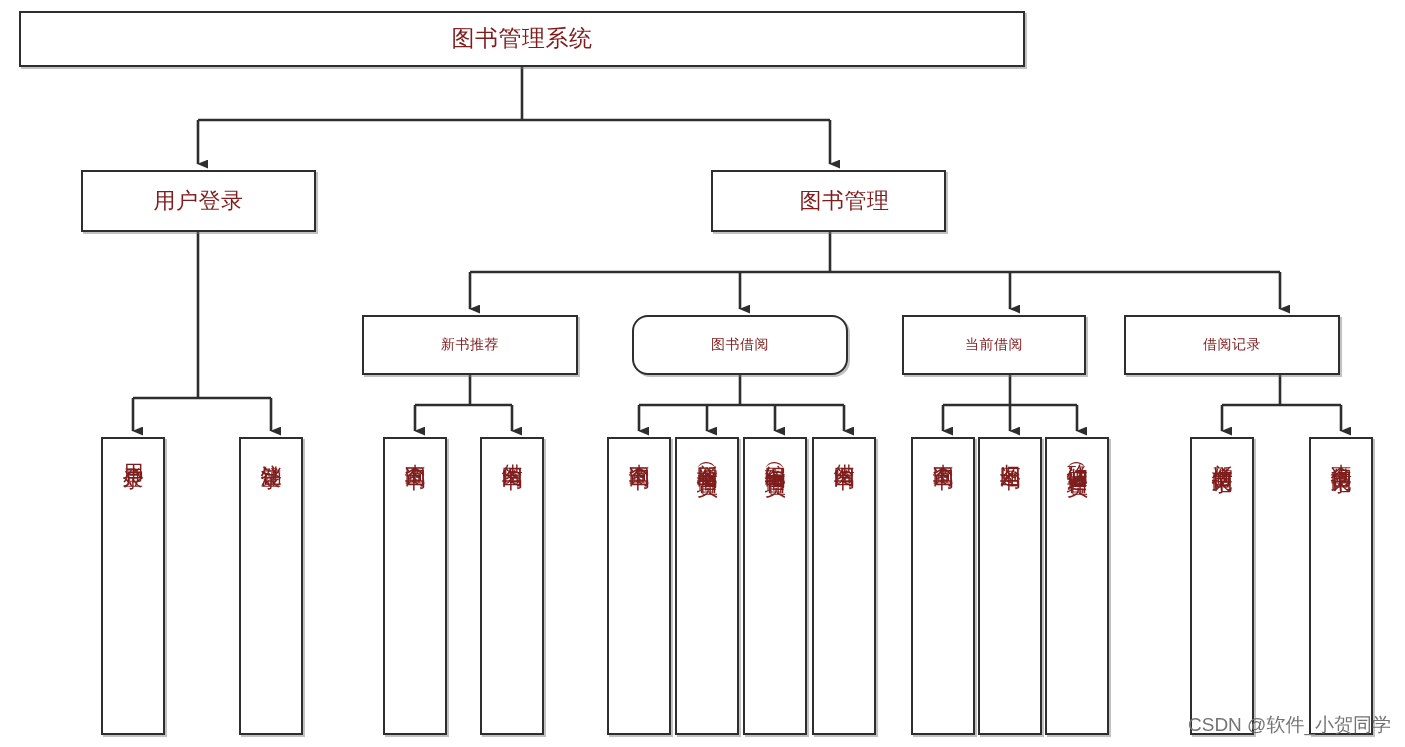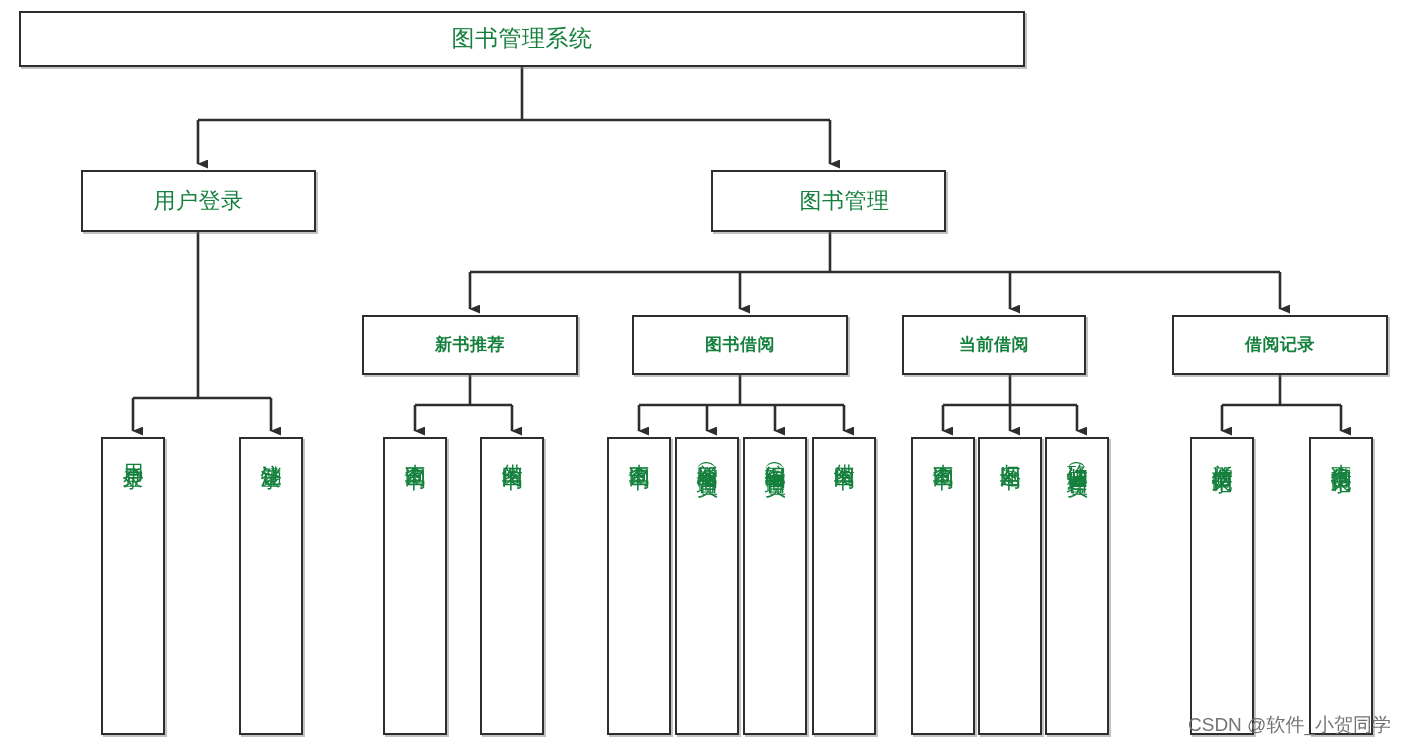--- a/index.html
+++ b/index.html
@@ -31,29 +31,29 @@
     position: absolute;
     box-sizing: border-box;
     background: #ffffff;
     border: 2px solid #2e2e2e;
     display: flex;
     align-items: center;
     justify-content: center;
     box-shadow: 2px 2px 0 rgba(120,120,120,0.45);
   }
   .node-label {
-    color: #15803d;
+    color: #7f1d1d;
     text-align: center;
     line-height: 1.12;
     letter-spacing: 0.5px;
     user-select: none;
   }
   .level-root .node-label { font-size: 23px; }
   .level-2 .node-label { font-size: 22px; }
-  .level-3 .node-label { font-size: 17px; font-weight: bold; }
+  .level-3 .node-label { font-size: 14px; }
   .leaf .node-label {
     font-size: 21px;
     writing-mode: vertical-rl;
     text-orientation: upright;
     line-height: 1.16;
     letter-spacing: 2px;
     white-space: nowrap;
   }
   .leaf {
     align-items: flex-start;
@@ -131,27 +131,27 @@
   <div class="node level-2" style="left:81px; top:170px; width:235px; height:62px;">
     <span class="node-label">用户登录</span>
   </div>
   <div class="node level-2" style="left:711px; top:170px; width:235px; height:62px;padding-left:32px;">
     <span class="node-label">图书管理</span>
   </div>
 
   <div class="node level-3" style="left:362px; top:315px; width:216px; height:60px;">
     <span class="node-label">新书推荐</span>
   </div>
-  <div class="node level-3" style="left:632px; top:315px; width:216px; height:60px;">
+  <div class="node level-3" style="left:632px; top:315px; width:216px; height:60px;border-radius:16px;">
     <span class="node-label">图书借阅</span>
   </div>
   <div class="node level-3" style="left:902px; top:315px; width:184px; height:60px;">
     <span class="node-label">当前借阅</span>
   </div>
-  <div class="node level-3" style="left:1172px; top:315px; width:216px; height:60px;">
+  <div class="node level-3" style="left:1124px; top:315px; width:216px; height:60px;">
     <span class="node-label">借阅记录</span>
   </div>
 
   <div class="node leaf" style="left:101px; top:437px; width:64px; height:298px;">
     <span class="node-label">用户登录</span>
   </div>
   <div class="node leaf" style="left:239px; top:437px; width:64px; height:298px;">
     <span class="node-label">注销登录</span>
   </div>
 

